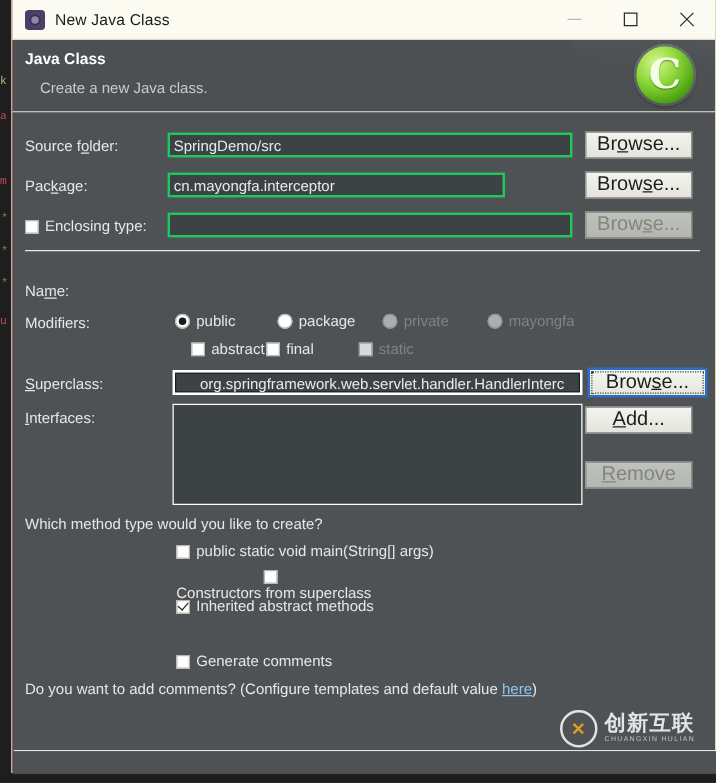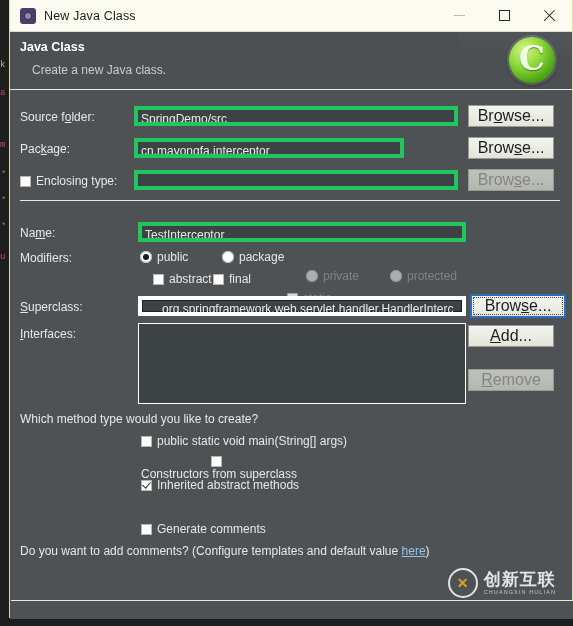--- a/index.html
+++ b/index.html
@@ -181,21 +181,21 @@
     font-size: 12px;
     white-space: nowrap;
   }
   .row-label u { text-decoration: underline; }
 
   .field {
     position: absolute;
     box-sizing: border-box;
     height: 20px;
     background: #3d4245;
-    border: 4px solid #22c55e;
+    border: 2px solid #22c55e;
     color: #e9ebe9;
     font-size: 12px;
     line-height: 18px;
     padding: 0 3px;
     white-space: nowrap;
     overflow: hidden;
   }
   .field.focused {
     border-color: #ffffff;
     box-shadow: inset 0 0 0 1px #1c1f21;
@@ -238,21 +238,21 @@
 
   
   .opt {
     position: absolute;
     display: flex;
     align-items: center;
     white-space: nowrap;
     color: #e6e8e6;
     font-size: 12px;
   }
-  .opt.dim { color: #7e8486; margin-top: 19px; }
+  .opt.dim { color: #7e8486; }
   .radio {
     width: 12px; height: 12px;
     border-radius: 50%;
     background: #ffffff;
     box-shadow: inset 0 0 0 1px #b6b6ae;
     margin-right: 5px;
     flex: none;
     position: relative;
   }
   .opt.dim .radio { background: #a9aeb0; box-shadow: inset 0 0 0 1px #8d9295; }
@@ -413,39 +413,38 @@
     <div class="opt" style="left:10px; top:84px;text-align:center;">
       <span class="checkbox"></span>
       <span>Enclosing type:</span>
     </div>
     <div class="field disabled" style="left:124px; top:80px; width:324px;"></div>
     <div class="btn disabled" style="left:458px; top:79px;">Brow<u>s</u>e...</div>
 
     <div class="sep" style="top:110px;"></div>
 
     <div class="row-label" style="left:10px; top:136px;">Na<u>m</u>e:</div>
-    <div class="field" style="left:128px; top:132px; width:328px;">TestInterceptor</div>
 
     <div class="row-label" style="left:10px; top:161px;">Modifiers:</div>
 
     <div class="opt" style="left:130px; top:160px;">
       <span class="radio on"></span>
       <span>public</span>
     </div>
     <div class="opt" style="left:212px; top:160px;">
       <span class="radio"></span>
       <span>package</span>
     </div>
     <div class="opt dim" style="left:296px; top:160px;">
       <span class="radio"></span>
       <span>private</span>
     </div>
     <div class="opt dim" style="left:380px; top:160px;">
       <span class="radio"></span>
-      <span>protected</span>
+      <span>mayongfa</span>
     </div>
 
     <div class="opt" style="left:131px; top:182px;margin-left:12px;">
       <span class="checkbox"></span>
       <span>abstract</span>
     </div>
     <div class="opt" style="left:203px; top:182px;">
       <span class="checkbox"></span>
       <span>final</span>
     </div>

